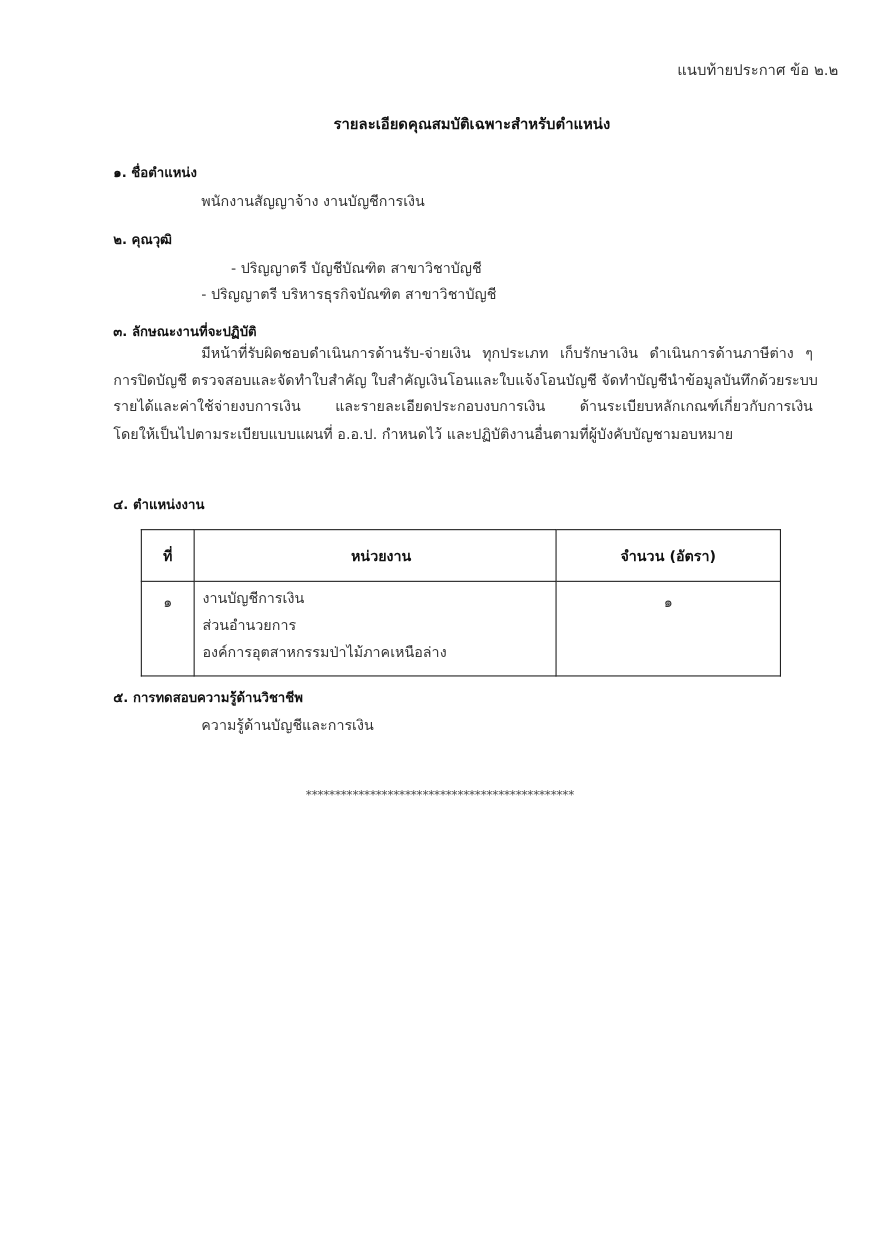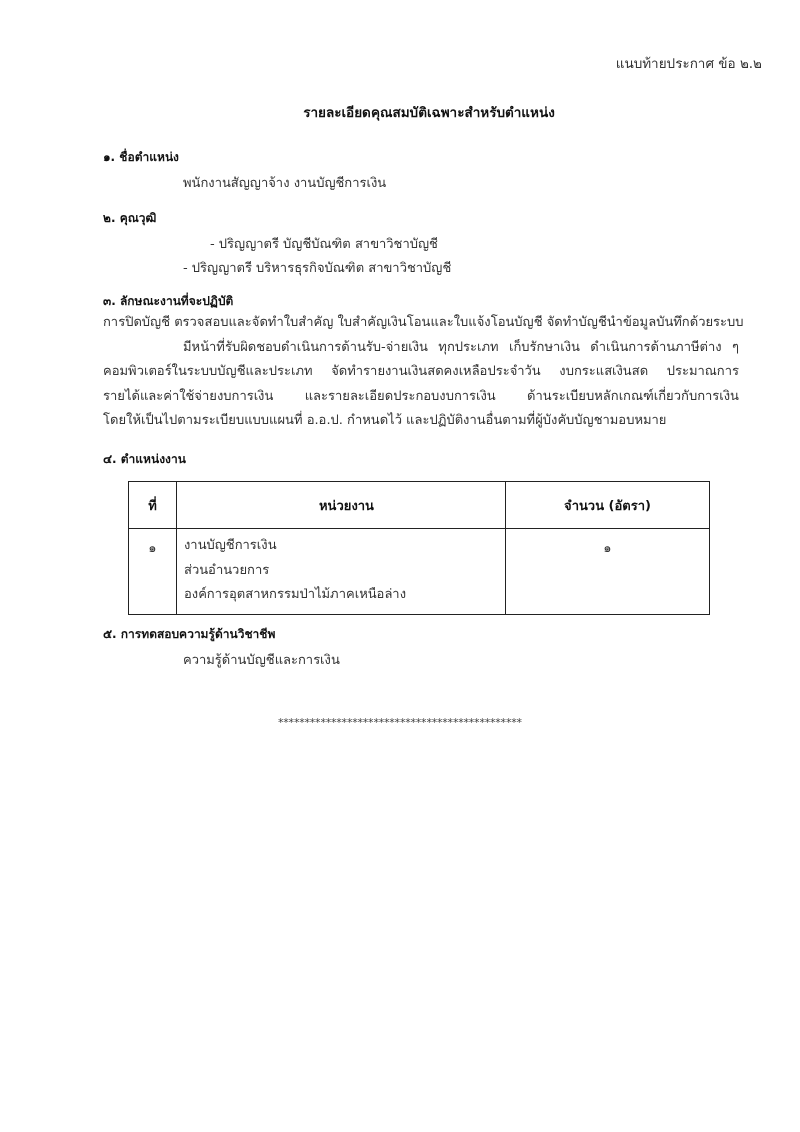--- a/index.html
+++ b/index.html
@@ -42,23 +42,22 @@
 
 <div class="abs sec-head" style="top:147px;">๑. ชื่อตำแหน่ง</div>
 <div class="abs indent-text" style="top:172px;">พนักงานสัญญาจ้าง งานบัญชีการเงิน</div>
 
 <div class="abs sec-head" style="top:208px;">๒. คุณวุฒิ</div>
 <div class="abs indent-text" style="top:233px;margin-left:27px;">- ปริญญาตรี  บัญชีบัณฑิต สาขาวิชาบัญชี</div>
 <div class="abs indent-text" style="top:257px;">- ปริญญาตรี  บริหารธุรกิจบัณฑิต สาขาวิชาบัญชี</div>
 
 <div class="abs sec-head" style="top:291px;">๓. ลักษณะงานที่จะปฏิบัติ</div>
 <div class="para" style="top:310px;">
+  <span class="line first">มีหน้าที่รับผิดชอบดำเนินการด้านรับ-จ่ายเงิน ทุกประเภท เก็บรักษาเงิน ดำเนินการด้านภาษีต่าง ๆ</span>
   <span class="line">การปิดบัญชี ตรวจสอบและจัดทำใบสำคัญ ใบสำคัญเงินโอนและใบแจ้งโอนบัญชี จัดทำบัญชีนำข้อมูลบันทึกด้วยระบบ</span>
-  <span class="line first">มีหน้าที่รับผิดชอบดำเนินการด้านรับ-จ่ายเงิน ทุกประเภท เก็บรักษาเงิน ดำเนินการด้านภาษีต่าง ๆ</span>
-  <span class="line">คอมพิวเตอร์ในระบบบัญชีและประเภท จัดทำรายงานเงินสดคงเหลือประจำวัน งบกระแสเงินสด ประมาณการ</span>
   <span class="line">รายได้และค่าใช้จ่ายงบการเงิน และรายละเอียดประกอบงบการเงิน ด้านระเบียบหลักเกณฑ์เกี่ยวกับการเงิน</span>
   <span class="line last">โดยให้เป็นไปตามระเบียบแบบแผนที่ อ.อ.ป. กำหนดไว้ และปฏิบัติงานอื่นตามที่ผู้บังคับบัญชามอบหมาย</span>
 </div>
 
 <div class="abs sec-head" style="top:449px;">๔. ตำแหน่งงาน</div>
 <table class="units">
   <thead>
     <tr>
       <th class="c1">ที่</th>
       <th class="c2" style="text-align:center;padding-left:12px;">หน่วยงาน</th>

